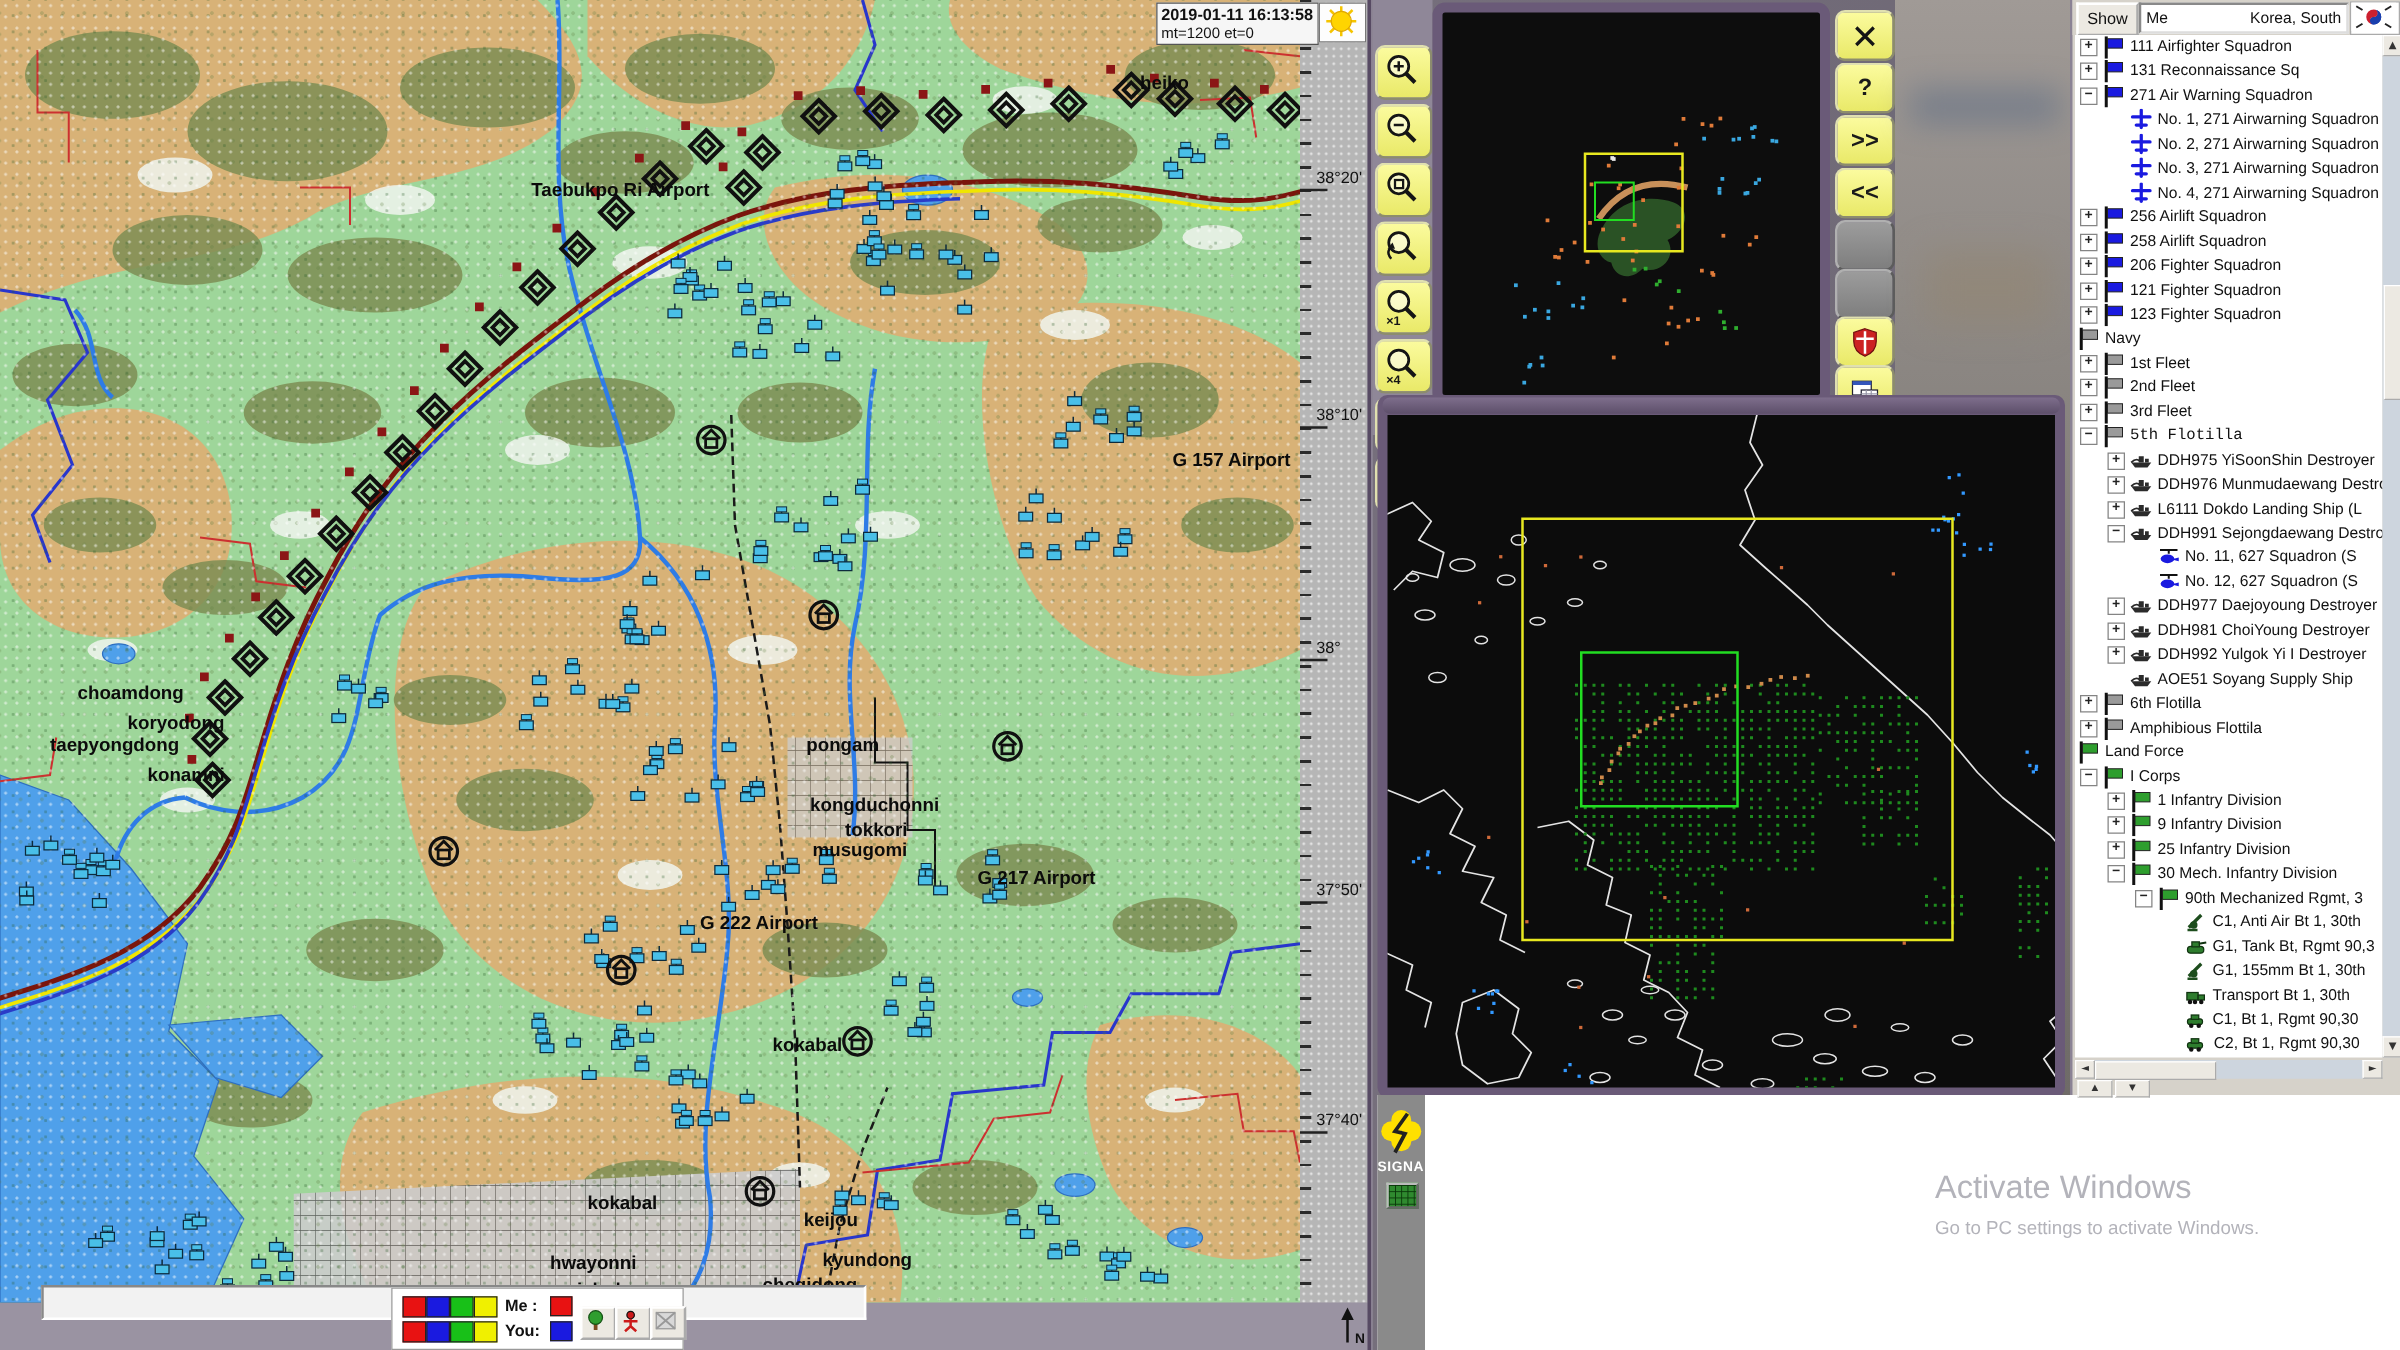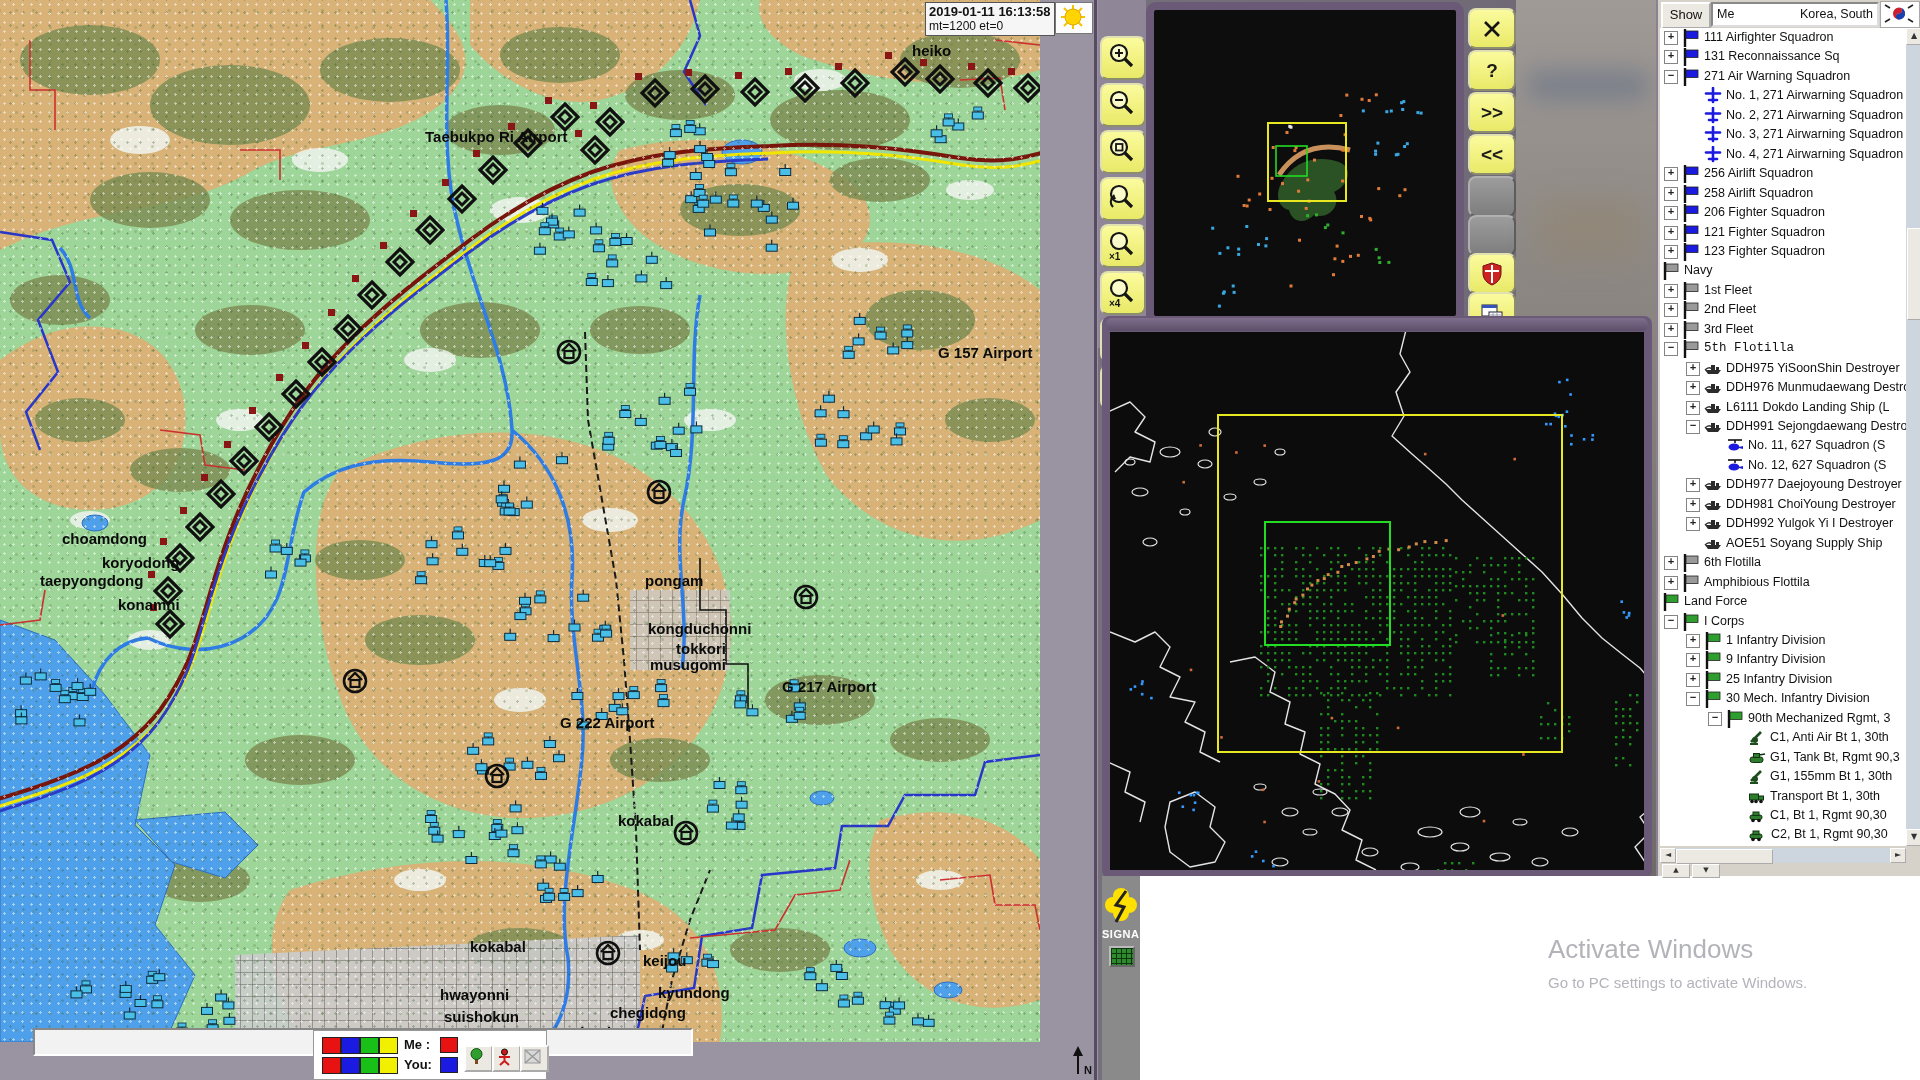--- a/index.html
+++ b/index.html
@@ -11,21 +11,21 @@
   #map-canvas{left:0;top:0;width:1040px;height:1042px;background:#9ed69a;overflow:hidden;}
   #terrain-svg,#icons-svg{left:0;top:0;}
   #map-texture{left:0;top:0;width:1040px;height:1042px;pointer-events:none;
     background-image:
       radial-gradient(rgba(255,255,255,.5) 1px,transparent 1.4px),
       radial-gradient(rgba(40,90,40,.30) 1px,transparent 1.4px),
       radial-gradient(rgba(96,126,66,.28) 1.2px,transparent 1.7px);
     background-size:9px 9px,13px 13px,17px 17px;
     background-position:0 0,4px 6px,8px 2px;}
   #map-labels{left:0;top:0;width:1040px;height:1042px;pointer-events:none;}
-  .maplabel{position:absolute;font:bold 15px "Liberation Sans",sans-serif;color:#0b0b0b;white-space:nowrap;}
+  .maplabel{position:absolute;font:bold 15px "Liberation Sans",sans-serif;color:#0b0b0b;white-space:nowrap;margin-top:16px;}
   
   #lat-ruler{left:1040px;top:0;width:54px;height:1042px;background:#b6b6b6;
     background-image:radial-gradient(rgba(255,255,255,.6) 1px,transparent 1.3px);background-size:6px 6px;}
   #lat-ruler .tickcol{position:absolute;left:0;top:0;width:9px;height:100%;
     background:repeating-linear-gradient(to bottom,#2a2a2a 0 2px,transparent 2px 19px);}
   .lat-line{position:absolute;left:0;height:2px;width:22px;background:#222;}
   .lat-label{position:absolute;left:13px;font:13px "Liberation Sans",sans-serif;color:#111;white-space:nowrap;}
   #bottom-bar{left:0;top:1042px;width:1098px;height:38px;background:#ababab;
     background-image:radial-gradient(rgba(255,255,255,.5) 1px,transparent 1.3px);background-size:6px 6px;}
   #bottom-bar .tickrow{position:absolute;left:0;top:0;width:100%;height:9px;
@@ -1328,20 +1328,33 @@
         <div class="maplabel" style="left: 470px; top: 938px;">kokabal</div>
         <div class="maplabel" style="left: 643px; top: 952px;">keijou</div>
         <div class="maplabel" style="left: 658px; top: 984px;">kyundong</div>
         <div class="maplabel" style="left: 440px; top: 986px;">hwayonni</div>
         <div class="maplabel" style="left: 444px; top: 1008px;">suishokun</div>
         <div class="maplabel" style="left: 610px; top: 1004px;">chegidong</div>
         <div class="maplabel" style="left: 572px; top: 1024px;">choeiyuen</div>
       </div>
   </div>
 
+  <div id="lat-ruler" class="abs">
+      <div class="tickcol"></div>
+      <div class="lat-line" style="top: 151px;"></div>
+      <div class="lat-label" style="top: 134px;">38°20'</div>
+      <div class="lat-line" style="top: 341px;"></div>
+      <div class="lat-label" style="top: 324px;">38°10'</div>
+      <div class="lat-line" style="top: 527px;"></div>
+      <div class="lat-label" style="top: 510px;">38°</div>
+      <div class="lat-line" style="top: 721px;"></div>
+      <div class="lat-label" style="top: 704px;">37°50'</div>
+      <div class="lat-line" style="top: 905px;"></div>
+      <div class="lat-label" style="top: 888px;">37°40'</div>
+    </div>
 
   <div id="timestamp" class="abs">
     <div id="ts1">2019-01-11 16:13:58</div>
     <div id="ts2">mt=1200 et=0</div>
   </div>
   <div id="sunbox" class="abs">
     <svg width="34" height="28">
       <g stroke="#f5c400" stroke-width="2">
         <line x1="17" y1="2" x2="17" y2="26"></line>
           <line x1="5" y1="14" x2="29" y2="14"></line>

